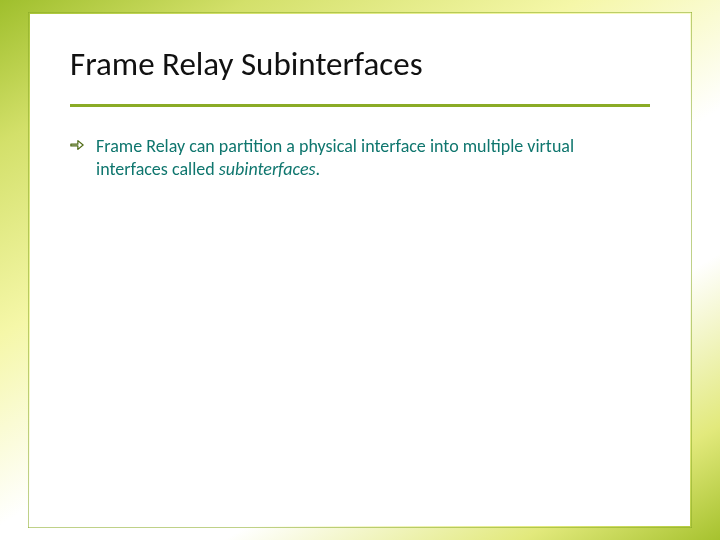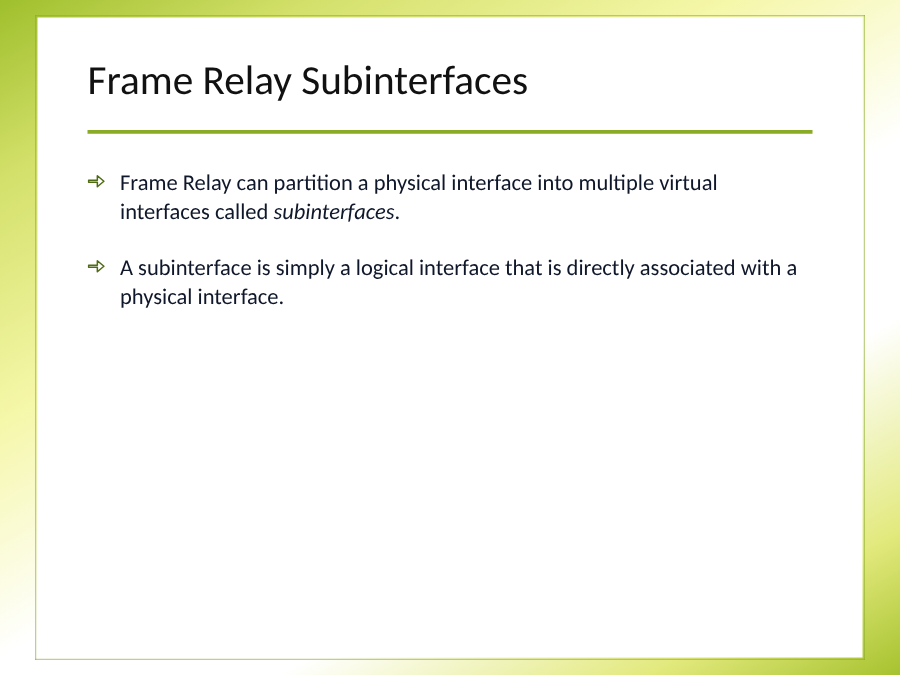--- a/index.html
+++ b/index.html
@@ -73,21 +73,21 @@
   .bullets {
     margin: 0;
     padding: 0;
     list-style: none;
   }
   .bullets li {
     position: relative;
     padding-left: 26px;
     font-size: 18px;
     line-height: 1.28;
-    color: #0f172a;
+    color: #0f766e;
     margin-bottom: 22px;
   }
   .bullet-icon {
     position: absolute;
     left: 0;
     top: 3px;
     width: 16px;
     height: 16px;
     color: #4f6b14;
     font-family: "Wingdings 3", "Segoe UI Symbol", sans-serif;
@@ -114,25 +114,15 @@
       <li>
         <span class="bullet-icon">
           <svg viewBox="0 0 16 16" width="14" height="14">
             <path d="M1 7 H9 V3 L15 8 L9 13 V9 H1 Z" fill="none" stroke="#4f6b14" stroke-width="1.4" stroke-linejoin="round"></path>
           </svg>
         </span>
         <span>
           <span>Frame Relay can partition a physical interface into multiple virtual interfaces called </span><span class="italic">subinterfaces</span><span>.</span>
         </span>
       </li>
-      <li>
-        <span class="bullet-icon">
-          <svg viewBox="0 0 16 16" width="14" height="14">
-            <path d="M1 7 H9 V3 L15 8 L9 13 V9 H1 Z" fill="none" stroke="#4f6b14" stroke-width="1.4" stroke-linejoin="round"></path>
-          </svg>
-        </span>
-        <span>
-          <span>A subinterface is simply a logical interface that is directly associated with a physical interface.</span><span class="italic"></span><span></span>
-        </span>
-      </li>
     </ul>
   </div>
 </div>
 
 </body></html>

